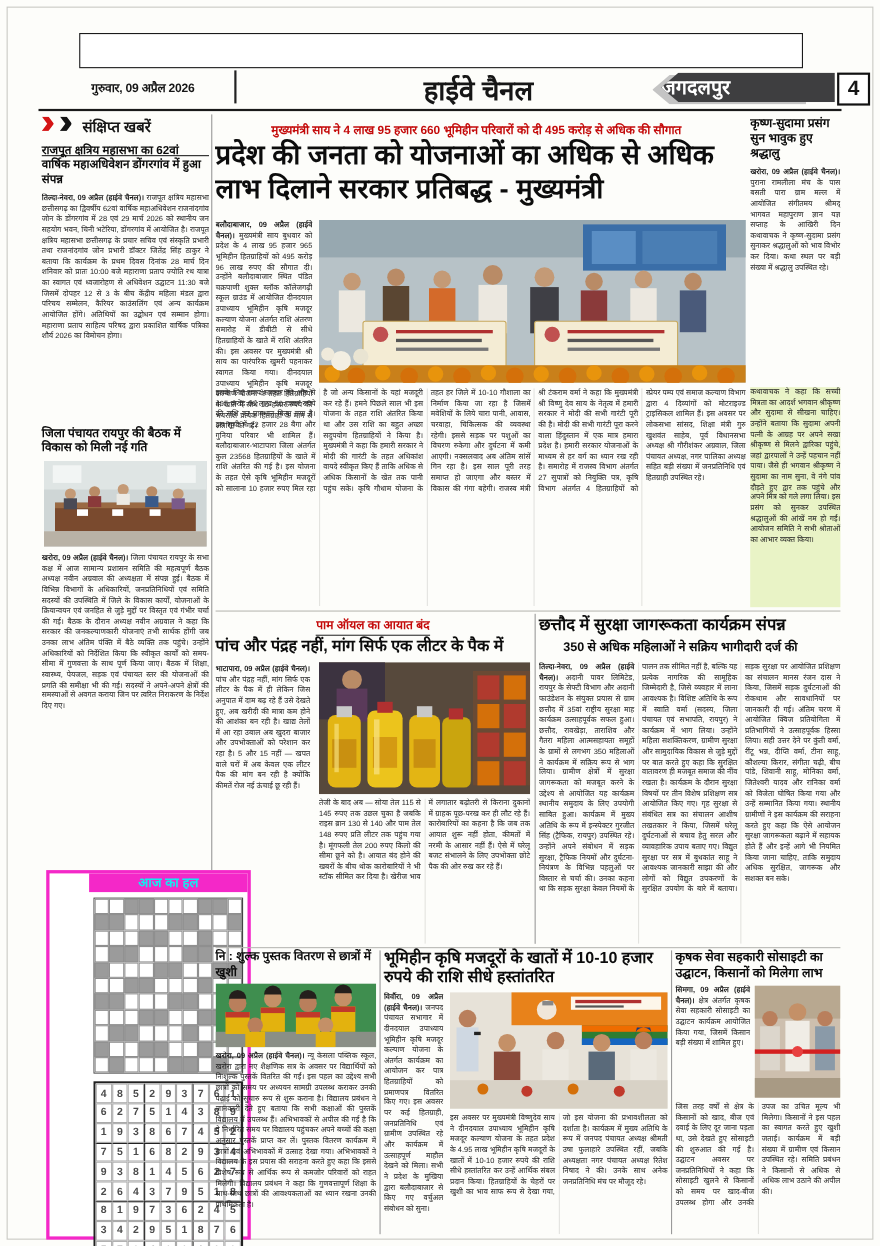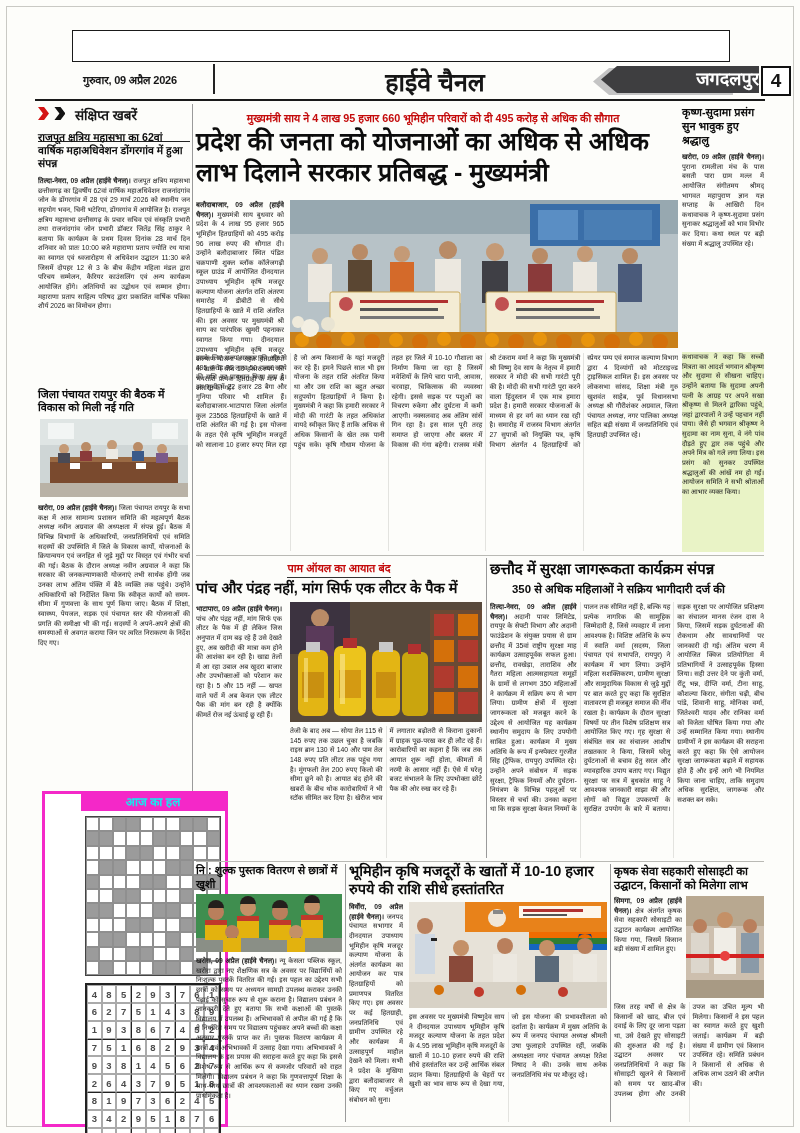--- a/index.html
+++ b/index.html
@@ -4,21 +4,21 @@
 <style>
   html,body{margin:0;padding:0;background:#ffffff;}
   #page{position:relative;width:800px;height:1133px;background:#fdfdfa;overflow:hidden;
         font-family:"Liberation Sans","DejaVu Sans",sans-serif;color:#161616;}
   .abs{position:absolute;}
   .frame{border:1px solid #c9c9c4;}
   
   .adbox{border:1.6px solid #1a1a1a;background:#fff;}
   .date{font-weight:bold;font-size:11px;letter-spacing:-0.2px;}
   .mast-title{font-weight:bold;font-size:25px;letter-spacing:0;text-align:center;}
-  .edition{background:#3e3e40;color:#fff;font-weight:bold;font-size:18px;line-height:27px;text-align:right;
+  .edition{background:#3e3e40;color:#fff;font-weight:bold;font-size:18px;line-height:27px;text-align:left;
            clip-path:polygon(0 50%,16px 0,100% 0,100% 100%,16px 100%);}
   .edition-shadow{background:#c4c4c4;clip-path:polygon(0 50%,16px 0,100% 0,100% 100%,16px 100%);}
   .pagenum{border:2px solid #111;background:#fff;font-weight:bold;font-size:19px;text-align:center;line-height:25px;}
   .vline{background:#9a9a9a;width:1px;}
   .hline{background:#1a1a1a;}
   .hline-soft{background:#b9b9b4;height:1px;}
   
   .body-txt{font-size:6.8px;line-height:1.42;text-align:justify;overflow:hidden;color:#1c1c1c;}
   .body-txt .dl{font-weight:bold;}
   .head-s{font-weight:bold;text-align:left;line-height:1.25;color:#0c0c0c;}

